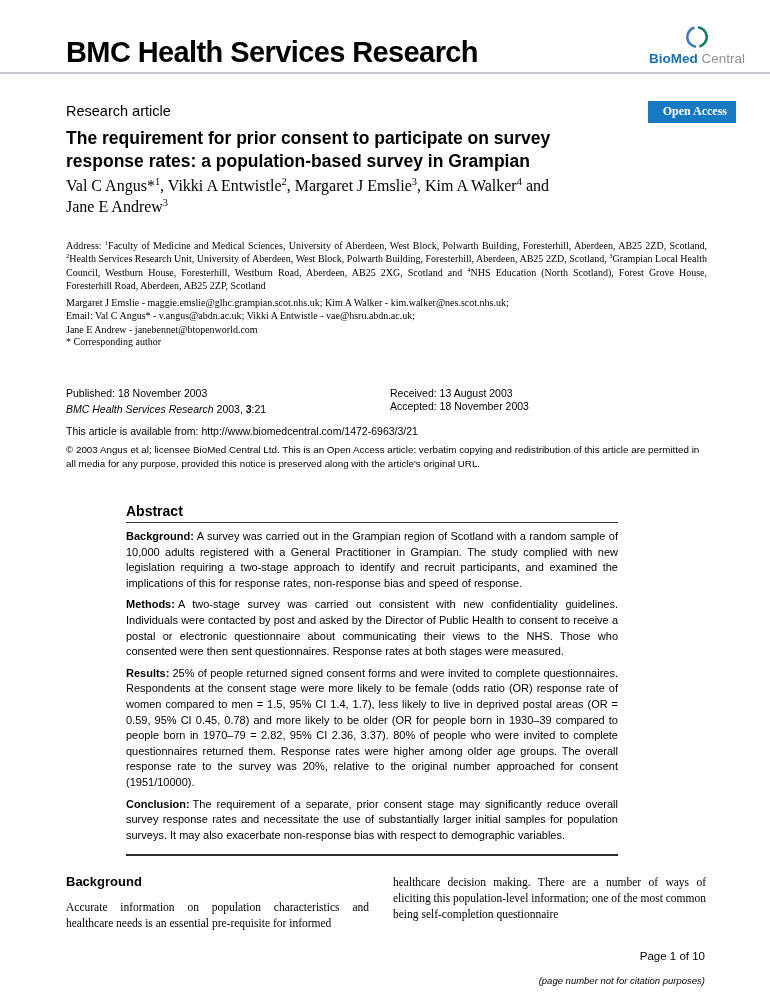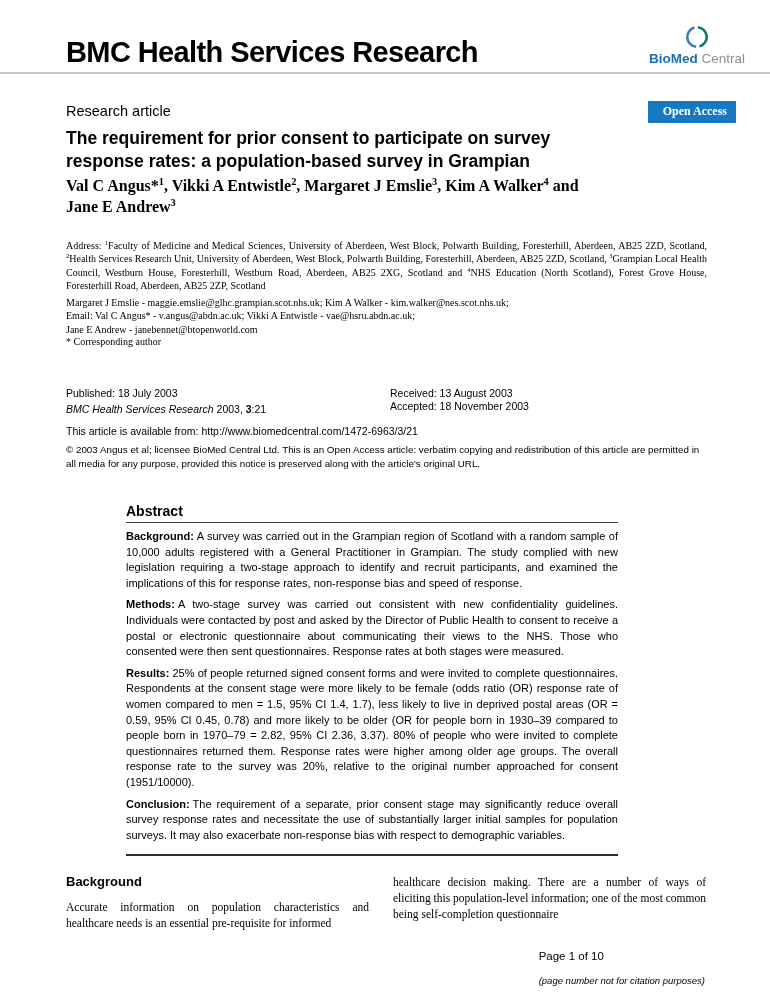--- a/index.html
+++ b/index.html
@@ -39,21 +39,21 @@
     font-family: Liberation Serif, serif;
   }
 
   .article-title {
     position: absolute; left: 66px; top: 127px; width: 610px;
     font-size: 17.5px; font-weight: bold; line-height: 23px;
   }
   .authors {
     position: absolute; left: 66px; top: 175px; width: 630px;
     font-family: "Liberation Serif", serif;
-    font-size: 16px; line-height: 21px; font-weight: bold;
+    font-size: 16px; line-height: 21px;
   }
 
   .address {
     position: absolute; left: 66px; top: 239px; width: 641px;
     font-family: "Liberation Serif", serif;
     font-size: 10px; line-height: 13.4px; text-align: justify;
   }
   .email {
     position: absolute; left: 66px; top: 296px; width: 641px;
     font-family: "Liberation Serif", serif;
@@ -88,21 +88,21 @@
   .abstract-bottom-rule { border: 0; border-top: 2px solid #2e2e2e; height: 0; margin-top: 11px; }
 
   .bg-left  { position: absolute; left: 66px;  top: 874px; width: 303px; }
   .bg-right { position: absolute; left: 393px; top: 874px; width: 313px; }
   .bg-heading { font-size: 13px; font-weight: bold; margin-bottom: 10px; }
   .bg-text {
     font-family: "Liberation Serif", serif;
     font-size: 11.5px; line-height: 16px; text-align: justify;
   }
 
-  .footer { position: absolute; right: 65px; top: 950px; }
+  .footer { position: absolute; right: 65px; top: 950px; text-align: right; }
   .page-label { font-size: 11.5px; }
   .citation-note { font-size: 9.5px; font-style: italic; margin-top: 13px; }
 </style>
 </head>
 <body>
 
 <div id="page">
 
   <div class="journal-title">BMC Health Services Research</div>
 
@@ -133,21 +133,21 @@
   <div class="address"><span>Address: </span><sup>1</sup><span>Faculty of Medicine and Medical Sciences, University of Aberdeen, West Block, Polwarth Building, Foresterhill, Aberdeen, AB25 2ZD, Scotland, </span><sup>2</sup><span>Health Services Research Unit, University of Aberdeen, West Block, Polwarth Building, Foresterhill, Aberdeen, AB25 2ZD, Scotland, </span><sup>3</sup><span>Grampian Local Health Council, Westburn House, Foresterhill, Westburn Road, Aberdeen, AB25 2XG, Scotland and </span><sup>4</sup><span>NHS Education (North Scotland), Forest Grove House, Foresterhill Road, Aberdeen, AB25 2ZP, Scotland</span></div>
 
   <div class="email">
     <div>Margaret J Emslie - maggie.emslie@glhc.grampian.scot.nhs.uk; Kim A Walker - kim.walker@nes.scot.nhs.uk;</div>
     <div>Email: Val C Angus* - v.angus@abdn.ac.uk; Vikki A Entwistle - vae@hsru.abdn.ac.uk;</div>
     <div>Jane E Andrew - janebennet@btopenworld.com</div>
   </div>
 
   <div class="corresponding">* Corresponding author</div>
 
-  <div class="meta-small pos-published">Published: 18 July 2003</div>
+  <div class="meta-small pos-published">Published: 18 November 2003</div>
   <div class="meta-small pos-citation"><span style="font-style: italic;">BMC Health Services Research</span><span> 2003, </span><span style="font-weight: bold;">3</span><span>:21</span></div>
   <div class="meta-small pos-received">Received: 13 August 2003</div>
   <div class="meta-small pos-accepted">Accepted: 18 November 2003</div>
 
   <div class="meta-small pos-availability">This article is available from: http://www.biomedcentral.com/1472-6963/3/21</div>
 
   <div class="copyright">© 2003 Angus et al; licensee BioMed Central Ltd. This is an Open Access article: verbatim copying and redistribution of this article are permitted in all media for any purpose, provided this notice is preserved along with the article's original URL.</div>
 
   <div class="abstract">
     <div class="abstract-heading">Abstract</div>

